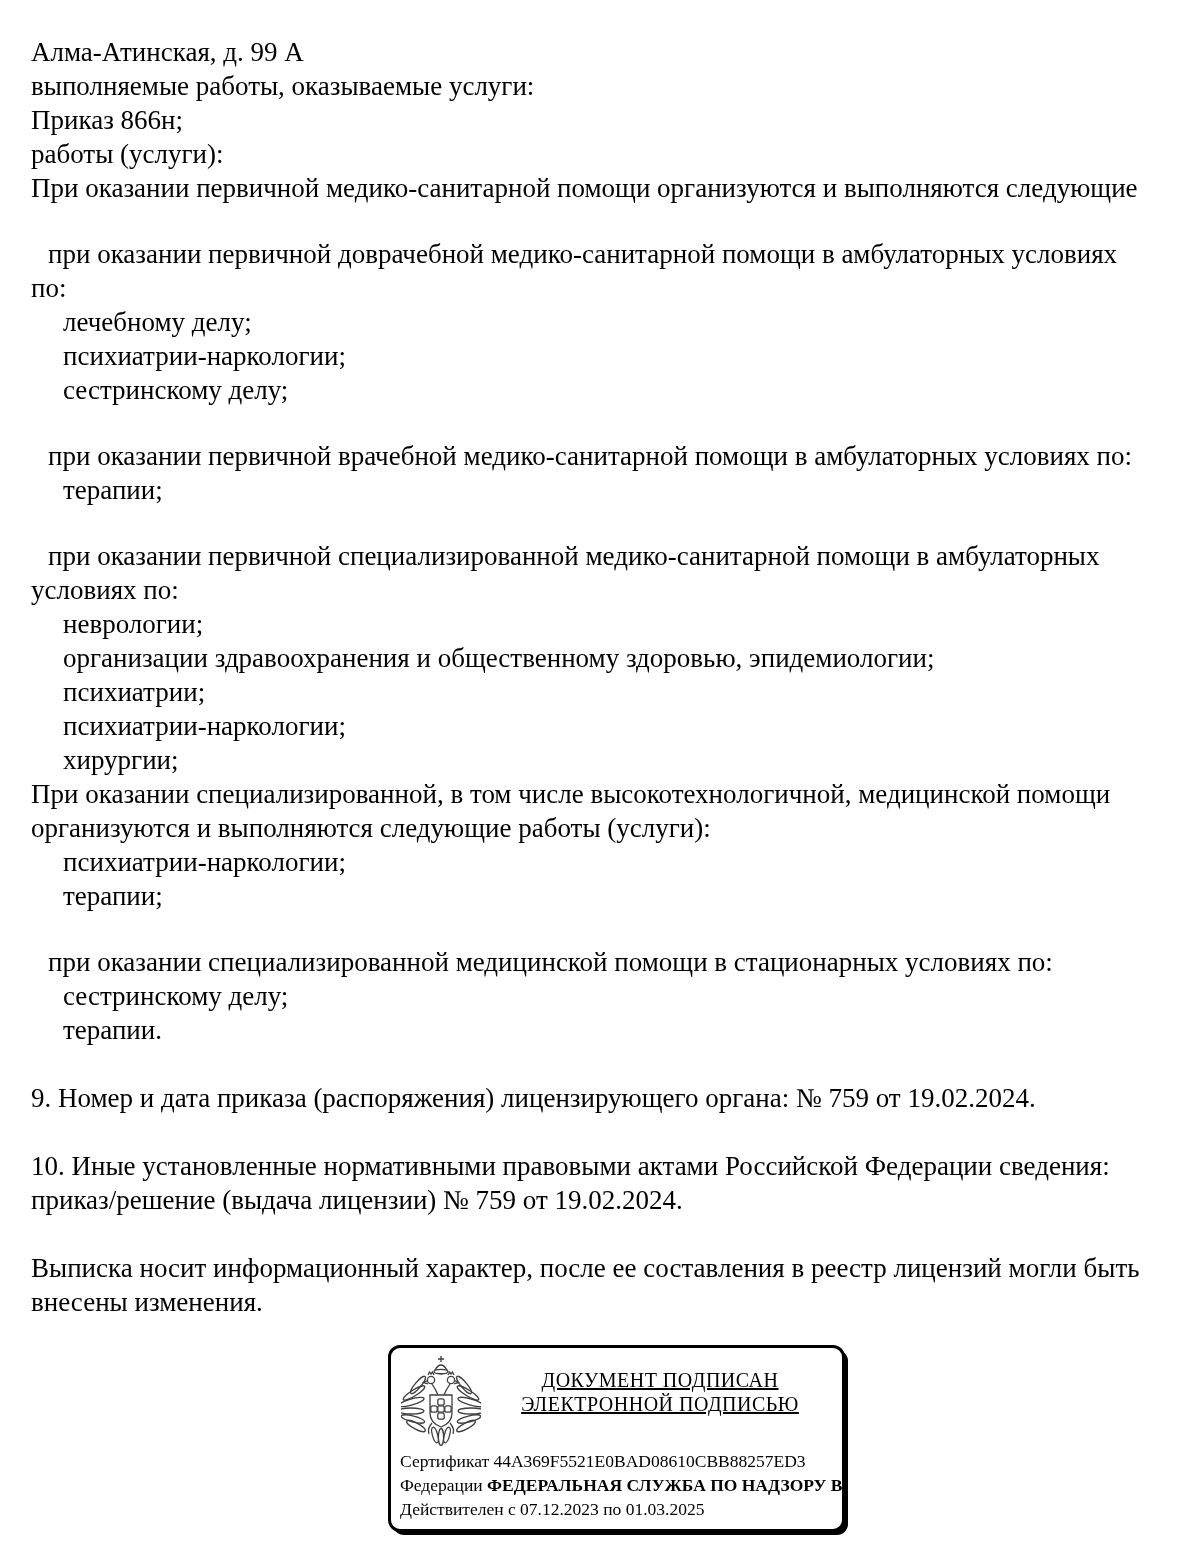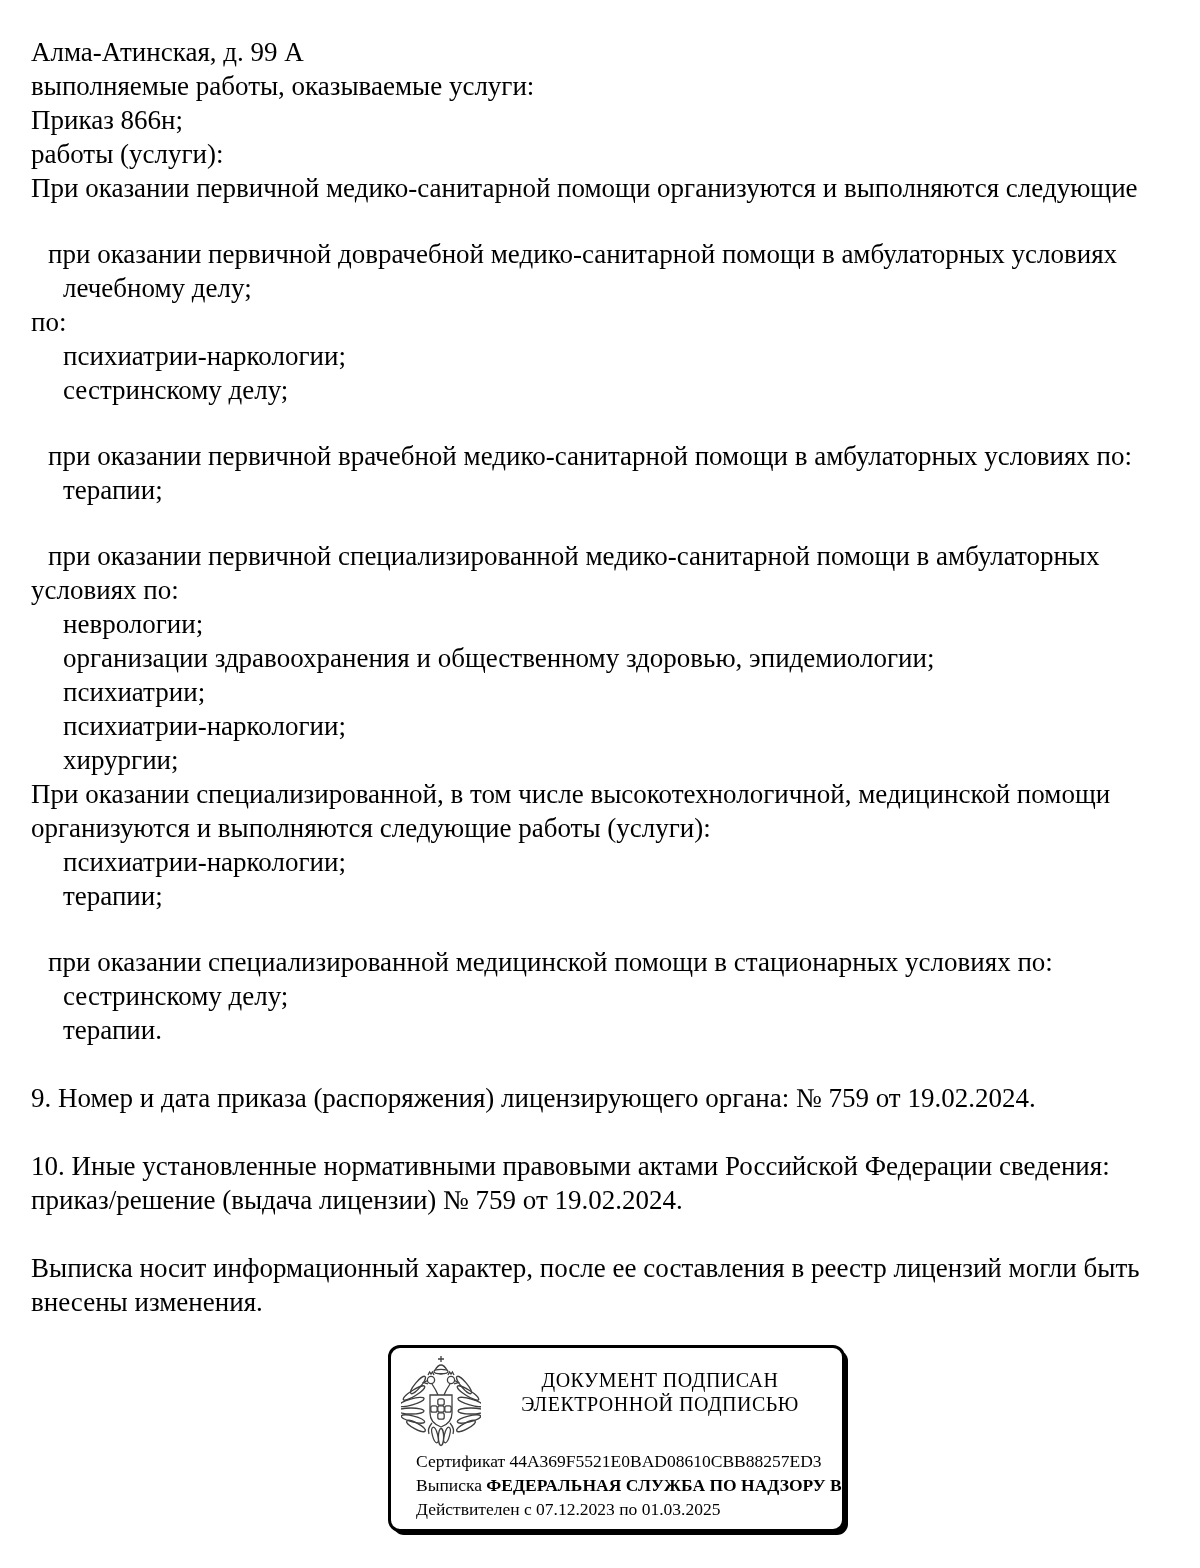--- a/index.html
+++ b/index.html
@@ -41,45 +41,46 @@
     overflow:hidden;
   }
   .emblem{
     position:absolute;left:10px;top:7px;
   }
   .stamp-title{
     position:absolute;left:95px;right:8px;top:20px;
     text-align:center;
     font-size:20px;line-height:24px;
     letter-spacing:0.5px;
+    text-decoration:underline;
   }
   .stamp-fields{
     position:absolute;left:9px;top:101px;right:0;
     font-size:17.5px;
   }
   .stamp-field{
     height:24px;line-height:24px;
-    white-space:nowrap;overflow:hidden;margin-left:16px;
+    white-space:nowrap;overflow:hidden;
   }
   .b{font-weight:bold;}
 </style>
 </head>
 <body>
 
 <div class="page">
 
   <div class="doc-text">
       <div class="line indent-0">Алма-Атинская, д. 99 А</div>
       <div class="line indent-0">выполняемые работы, оказываемые услуги:</div>
       <div class="line indent-0">Приказ 866н;</div>
       <div class="line indent-0">работы (услуги):</div>
       <div class="line indent-0">При оказании первичной медико-санитарной помощи организуются и выполняются следующие</div>
       <div class="line indent-1">при оказании первичной доврачебной медико-санитарной помощи в амбулаторных условиях</div>
+      <div class="line indent-0">по:</div>
       <div class="line indent-2">лечебному делу;</div>
-      <div class="line indent-0">по:</div>
       <div class="line indent-2">психиатрии-наркологии;</div>
       <div class="line indent-2">сестринскому делу;</div>
       <div class="line indent-1">при оказании первичной врачебной медико-санитарной помощи в амбулаторных условиях по:</div>
       <div class="line indent-2">терапии;</div>
       <div class="line indent-1">при оказании первичной специализированной медико-санитарной помощи в амбулаторных</div>
       <div class="line indent-0">условиях по:</div>
       <div class="line indent-2">неврологии;</div>
       <div class="line indent-2">организации здравоохранения и общественному здоровью, эпидемиологии;</div>
       <div class="line indent-2">психиатрии;</div>
       <div class="line indent-2">психиатрии-наркологии;</div>
@@ -154,18 +155,18 @@
       </g>
     </svg>
 
     <div class="stamp-title">
       <div>ДОКУМЕНТ ПОДПИСАН</div>
       <div>ЭЛЕКТРОННОЙ ПОДПИСЬЮ</div>
     </div>
 
     <div class="stamp-fields">
       <div class="stamp-field"><span>Сертификат</span> <span>44A369F5521E0BAD08610CBB88257ED3</span></div>
-      <div class="stamp-field"><span>Выписка</span> <span class="b">ФЕДЕРАЛЬНАЯ СЛУЖБА ПО НАДЗОРУ В СФ</span></div>
+      <div class="stamp-field"><span>Федерации</span> <span class="b">ФЕДЕРАЛЬНАЯ СЛУЖБА ПО НАДЗОРУ В СФ</span></div>
       <div class="stamp-field"><span>Действителен с 07.12.2023 по 01.03.2025</span></div>
     </div>
 
   </div>
 </div>
 
 </body></html>

